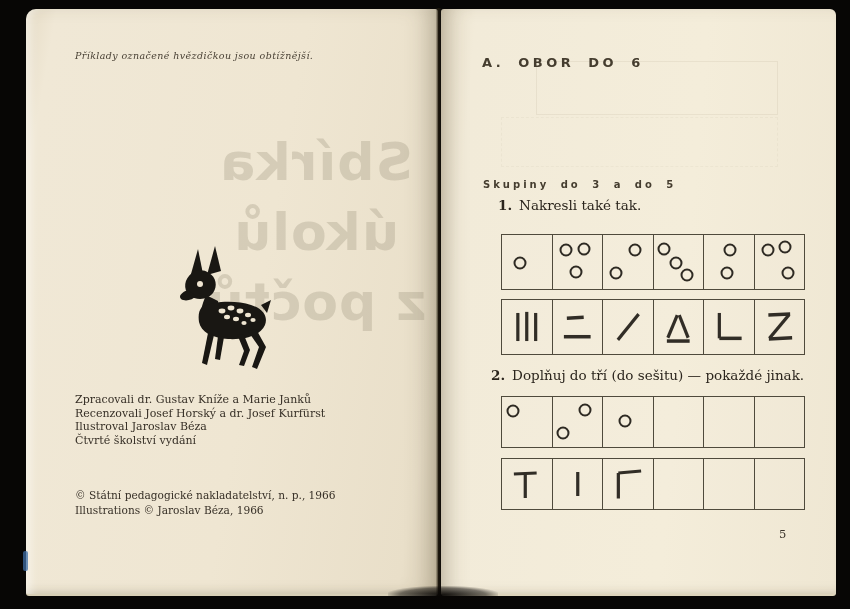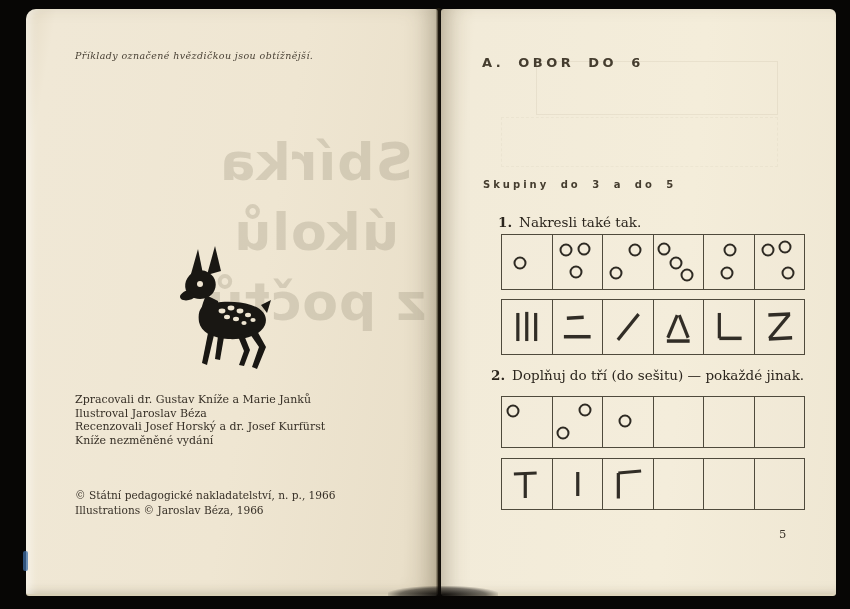--- a/index.html
+++ b/index.html
@@ -32,21 +32,21 @@
   .credits{position:absolute;left:49px;top:384px;font-size:11px;line-height:13.6px;color:#362f26;}
   .edition{position:absolute;left:49px;top:430px;width:350px;margin:0;font-size:10.5px;
         line-height:13.8px;color:#362f26;}
   .copyright{position:absolute;left:49px;top:479px;font-size:10.6px;line-height:14.5px;color:#362f26;}
   
   .chapter{position:absolute;left:41px;top:46px;margin:0;font-family:"DejaVu Sans","Liberation Sans",sans-serif;
         font-size:13px;font-weight:700;letter-spacing:3.5px;word-spacing:6px;color:#453d2f;}
   .section{position:absolute;left:42px;top:170px;margin:0;font-family:"DejaVu Sans","Liberation Sans",sans-serif;
         font-size:10px;font-weight:700;letter-spacing:3px;word-spacing:5px;color:#453d2f;}
   .exercise{position:absolute;margin:0;font-size:13.5px;color:#2b251d;}
-  .ex1{left:57px;top:205px;}
+  .ex1{left:57px;top:188px;}
   .ex2{left:50px;top:358px;text-align:center;}
   .exnum{font-weight:700;margin-right:7px;}
   .box-row{position:absolute;left:60px;width:302px;display:flex;
         border:1.6px solid #4f4a3c;background:rgba(255,255,255,.04);}
   .row1{top:225px;height:54px;}
   .row2{top:290px;height:54px;}
   .row3{top:387px;height:50px;}
   .row4{top:449px;height:50px;}
   .cell{position:relative;flex:1 1 0;border-right:1.4px solid #4f4a3c;}
   .cell:last-child{border-right:none;}
@@ -95,23 +95,23 @@
         <ellipse cx="90" cy="70" rx="3" ry="2.2"></ellipse>
         <ellipse cx="69" cy="72" rx="3" ry="2.2"></ellipse>
         <ellipse cx="78" cy="74" rx="3" ry="2.2"></ellipse>
         <ellipse cx="86" cy="78" rx="2.6" ry="2"></ellipse>
         <ellipse cx="95" cy="75" rx="2.6" ry="2"></ellipse>
       </g>
     </svg>
 
     <div class="credits">
       <div>Zpracovali dr. Gustav Kníže a Marie Janků</div>
+      <div>Recenzovali Josef Horský a dr. Josef Kurfürst</div>
       <div>Ilustroval Jaroslav Béza</div>
-      <div>Recenzovali Josef Horský a dr. Josef Kurfürst</div>
-      <div>Kníže nezměněné vydání</div>
+      <div>Čtvrté školství vydání</div>
     </div>
 
 
     <div class="copyright">
       <div>© Státní pedagogické nakladatelství, n. p., 1966</div>
       <div>Illustrations © Jaroslav Béza, 1966</div>
     </div>
   </div>
 
   <div class="spine"></div>

